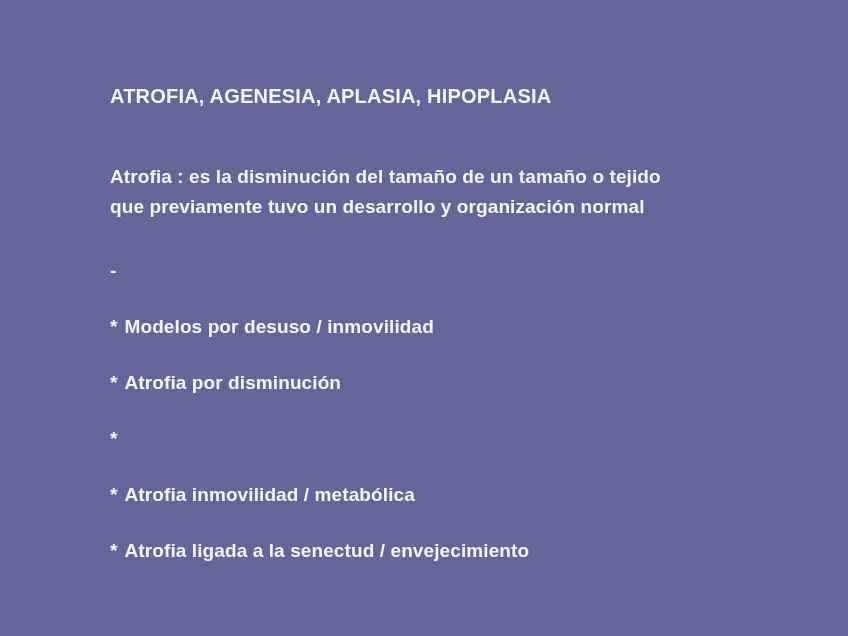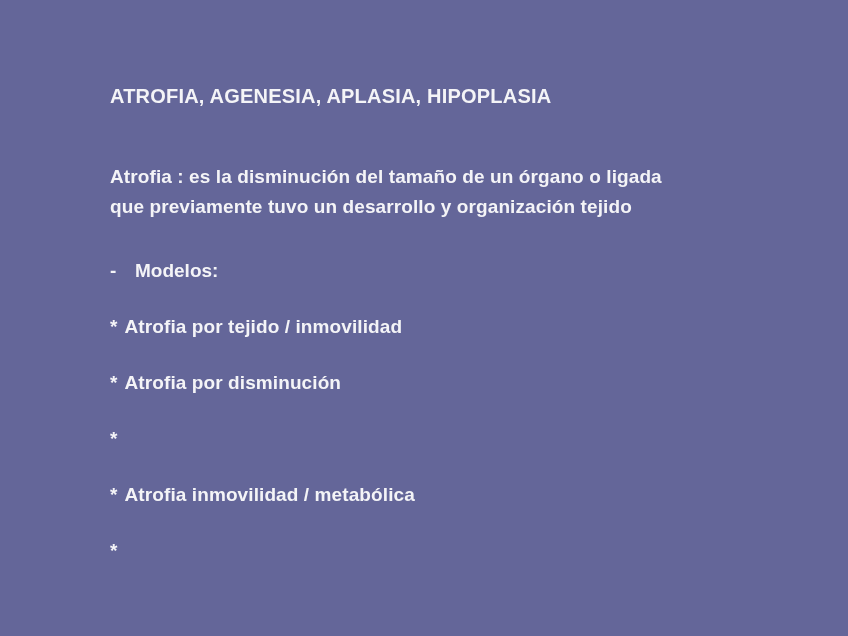--- a/index.html
+++ b/index.html
@@ -108,44 +108,44 @@
 </style>
 </head>
 <body>
 
 <div class="slide">
   <div class="slide-body">
 
     <h1 class="slide-title">ATROFIA, AGENESIA, APLASIA, HIPOPLASIA</h1>
 
     <div class="definition">
-      <span class="def-line">Atrofia : es la disminución del tamaño de un órgano o ligada</span>
-      <span class="def-line">que previamente tuvo un desarrollo y organización tejido</span>
+      <span class="def-line">Atrofia : es la disminución del tamaño de un tamaño o tejido</span>
+      <span class="def-line">que previamente tuvo un desarrollo y organización normal</span>
     </div>
 
     <div class="models-row">
       <span class="models-dash">-</span>
-      <span class="models-label">Modelos:</span>
     </div>
 
     <ul class="bullet-list">
       <li class="bullet-item">
         <span class="bullet-marker">*</span>
-        <span class="bullet-text">Atrofia por tejido / inmovilidad</span>
+        <span class="bullet-text">Modelos por desuso / inmovilidad</span>
       </li>
       <li class="bullet-item">
         <span class="bullet-marker">*</span>
         <span class="bullet-text">Atrofia por disminución</span>
       </li>
       <li class="bullet-item">
         <span class="bullet-marker">*</span>
       </li>
       <li class="bullet-item">
         <span class="bullet-marker">*</span>
         <span class="bullet-text">Atrofia inmovilidad / metabólica</span>
       </li>
       <li class="bullet-item">
         <span class="bullet-marker">*</span>
+        <span class="bullet-text">Atrofia ligada a la senectud / envejecimiento</span>
       </li>
     </ul>
 
   </div>
 </div>
 
 </body></html>

